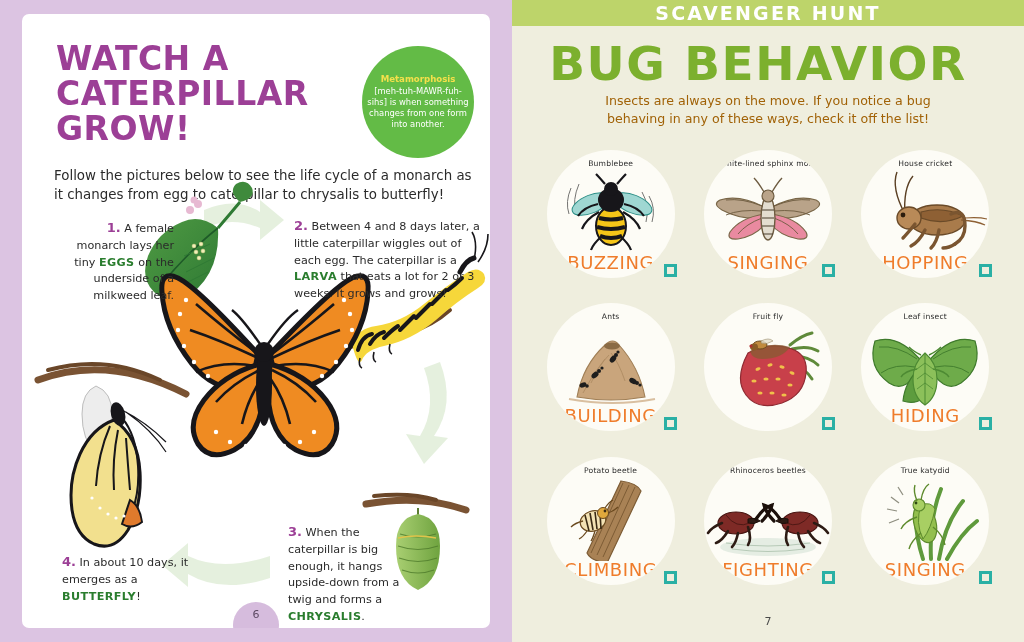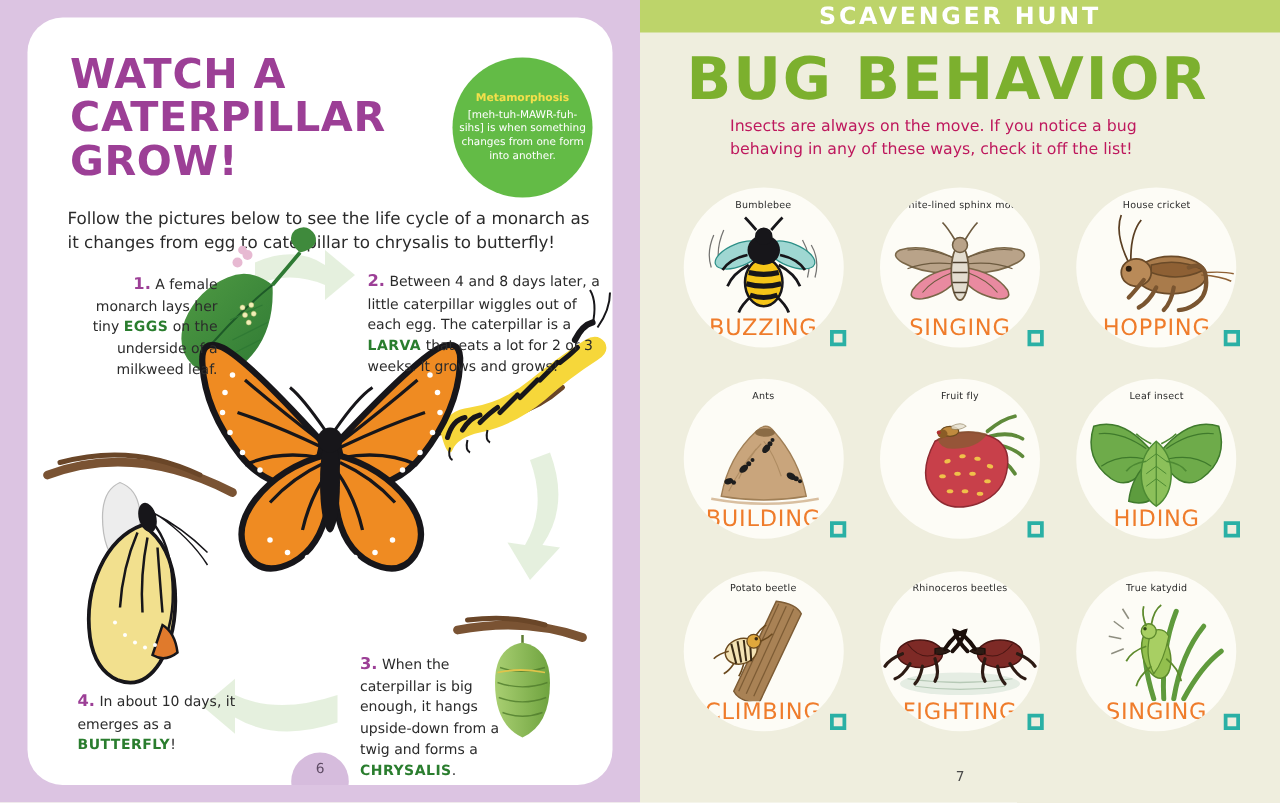--- a/index.html
+++ b/index.html
@@ -7,21 +7,21 @@
     width:1024px;height:642px;overflow:hidden;
     font-family:"DejaVu Sans","Liberation Sans",sans-serif;
     background:#fff;
   }
   .spread{position:relative;width:1024px;height:642px;display:flex;}
 
   
   .page-left{position:relative;width:512px;height:642px;background:#dcc4e2;overflow:hidden;}
   .paper{
     position:absolute;left:22px;top:14px;width:468px;height:614px;
-    background:#ffffff;border-radius:28px;overflow:hidden;
+    background:#ffffff;border-radius:7px;overflow:hidden;
   }
   .title{
     position:absolute;left:34px;top:28px;width:330px;
     font-family:"DejaVu Sans","Liberation Sans",sans-serif;
     font-weight:bold;color:#9c3f96;font-size:33px;line-height:1.06;
     letter-spacing:0.5px;
   }
   .title div{white-space:nowrap;}
   .metacircle{
     position:absolute;left:340px;top:32px;width:112px;height:112px;
@@ -62,22 +62,22 @@
   }
   .banner span{
     color:#ffffff;font-weight:bold;font-size:19px;letter-spacing:2.2px;
   }
   .bigtitle{
     position:absolute;left:0;top:40px;width:492px;text-align:center;
     color:#7cb02e;font-weight:bold;font-size:47px;letter-spacing:1.5px;
     line-height:1;
   }
   .subtitle{
-    position:absolute;left:72px;top:92px;width:368px;
-    font-size:12.6px;line-height:1.45;color:#be185d;
+    position:absolute;left:72px;top:92px;width:368px;text-align:center;
+    font-size:12.6px;line-height:1.45;color:#a16207;
   }
   .grid{
     position:absolute;left:20px;top:146px;width:472px;height:460px;
     display:grid;grid-template-columns:repeat(3,1fr);grid-template-rows:repeat(3,1fr);
   }
   .cell{position:relative;}
   .disc{
     position:absolute;left:50%;top:4px;transform:translateX(-50%);
     width:128px;height:128px;border-radius:50%;background:#fdfcf6;
     overflow:hidden;

